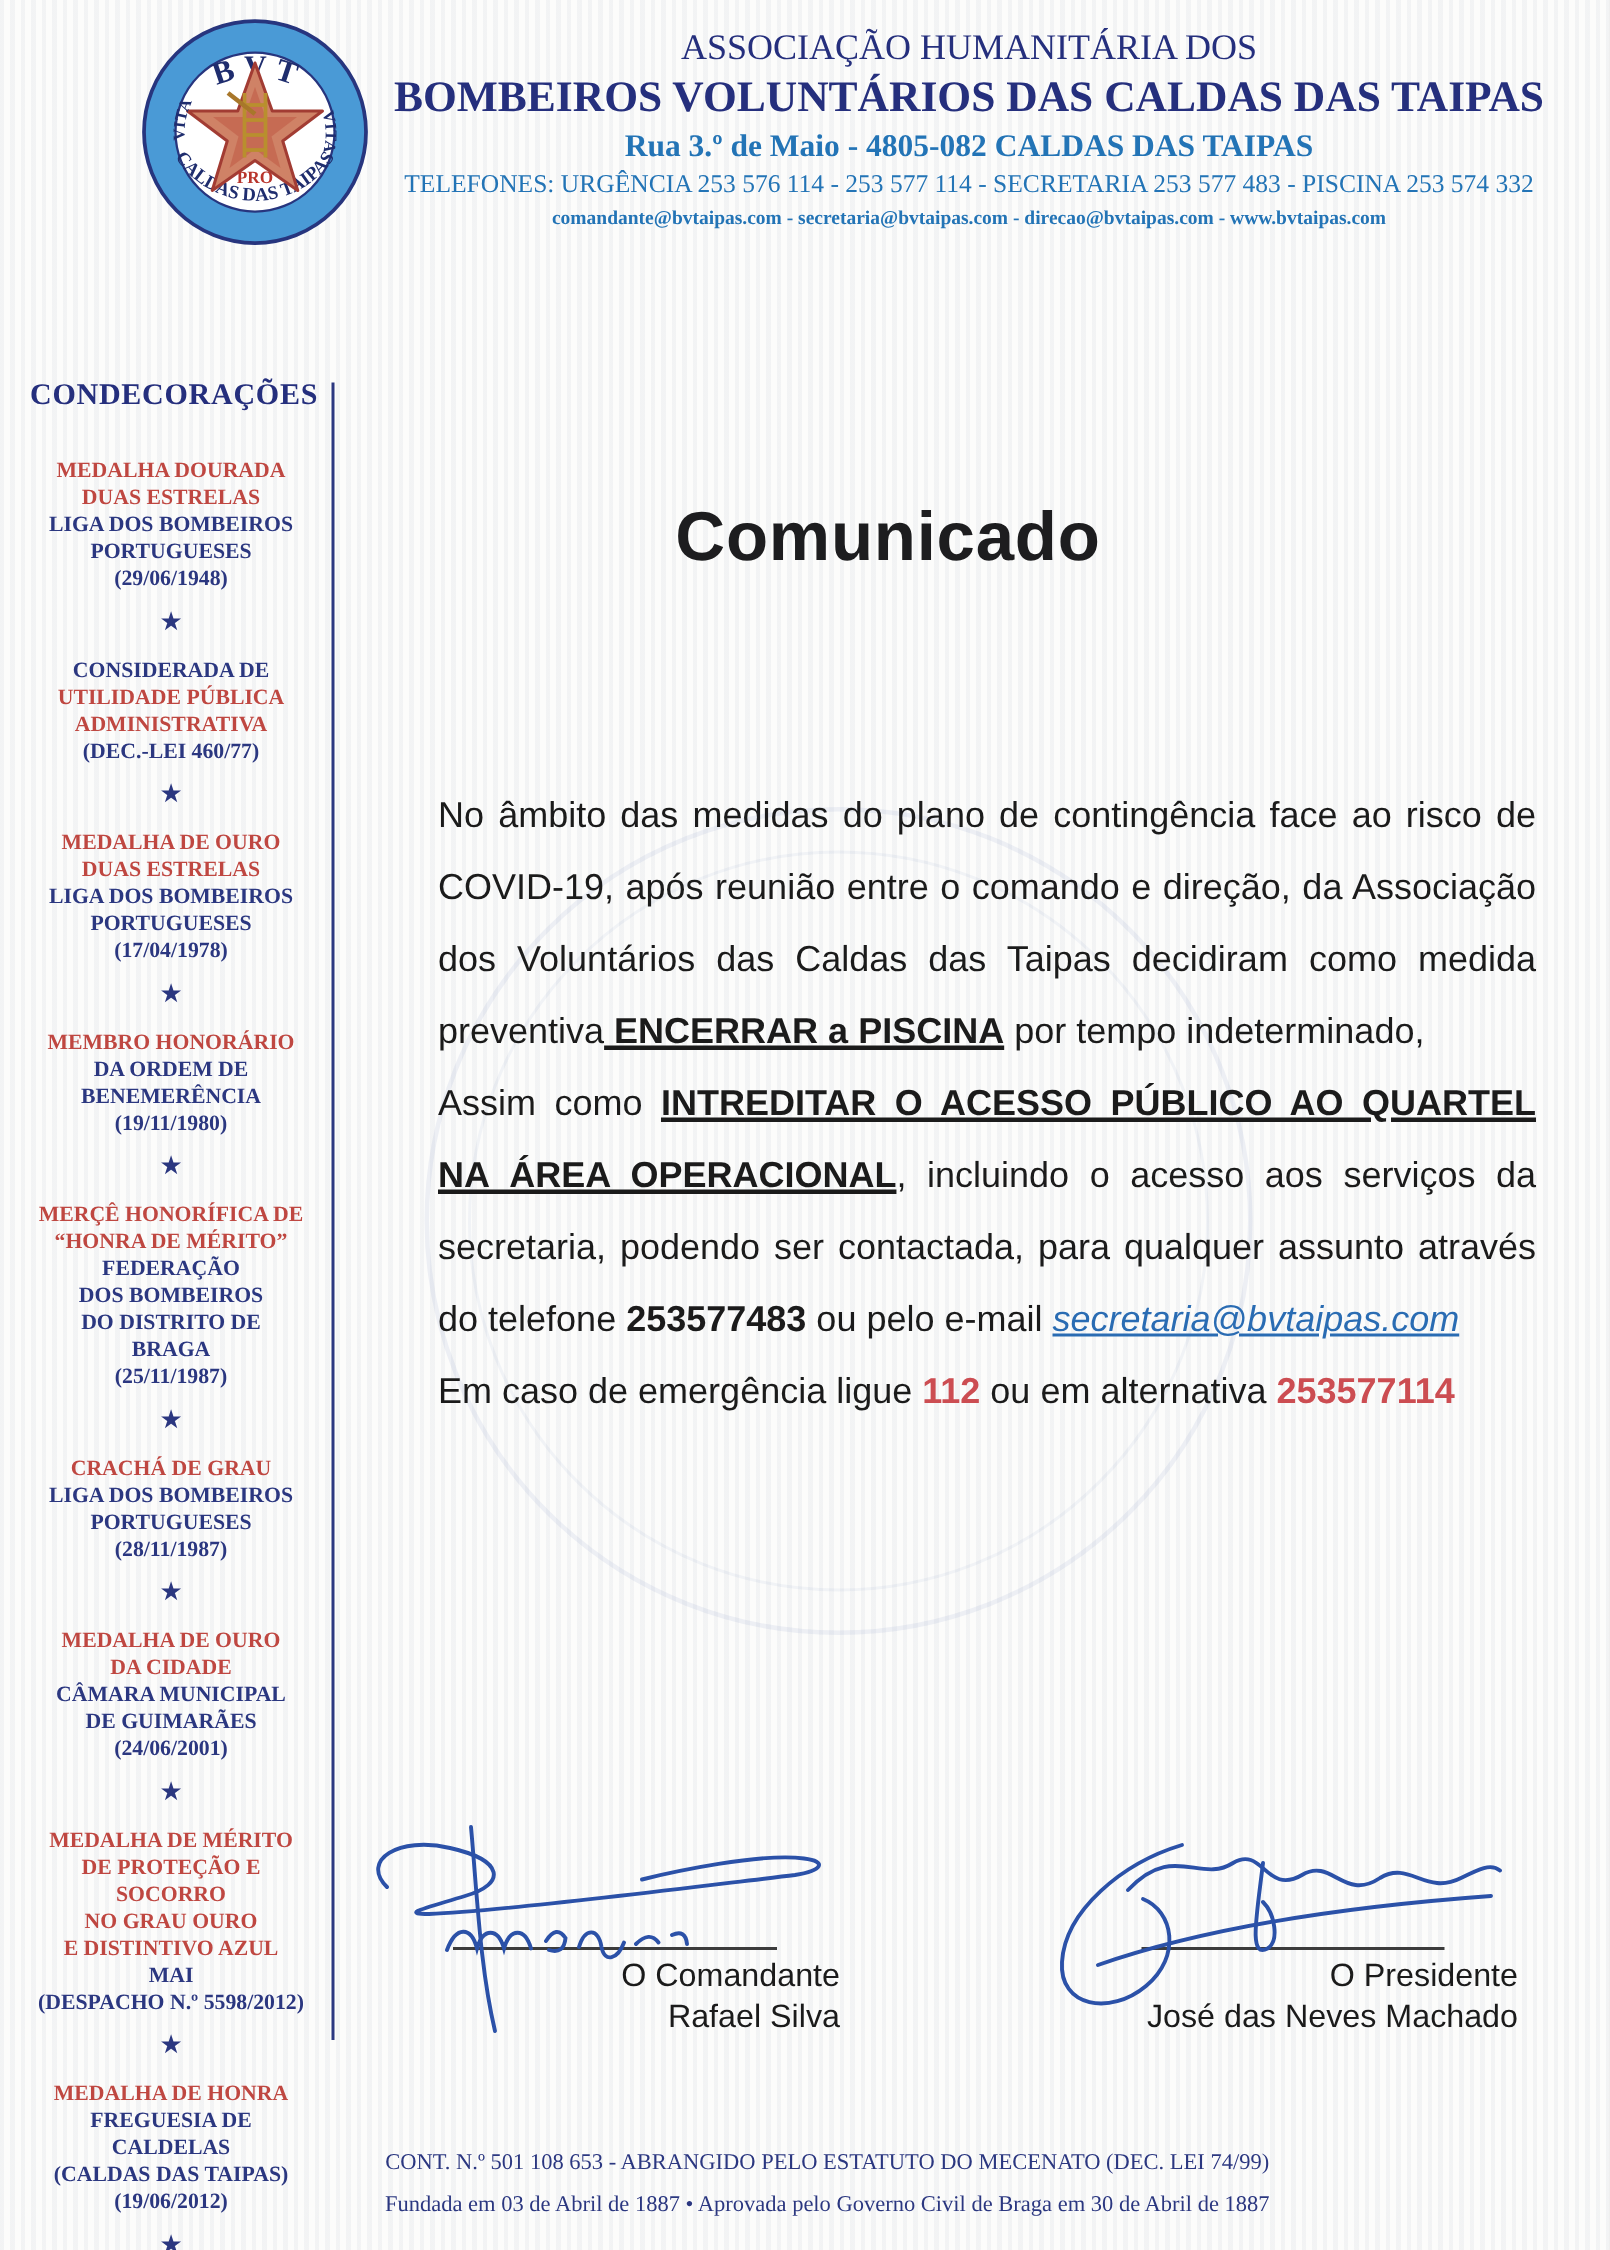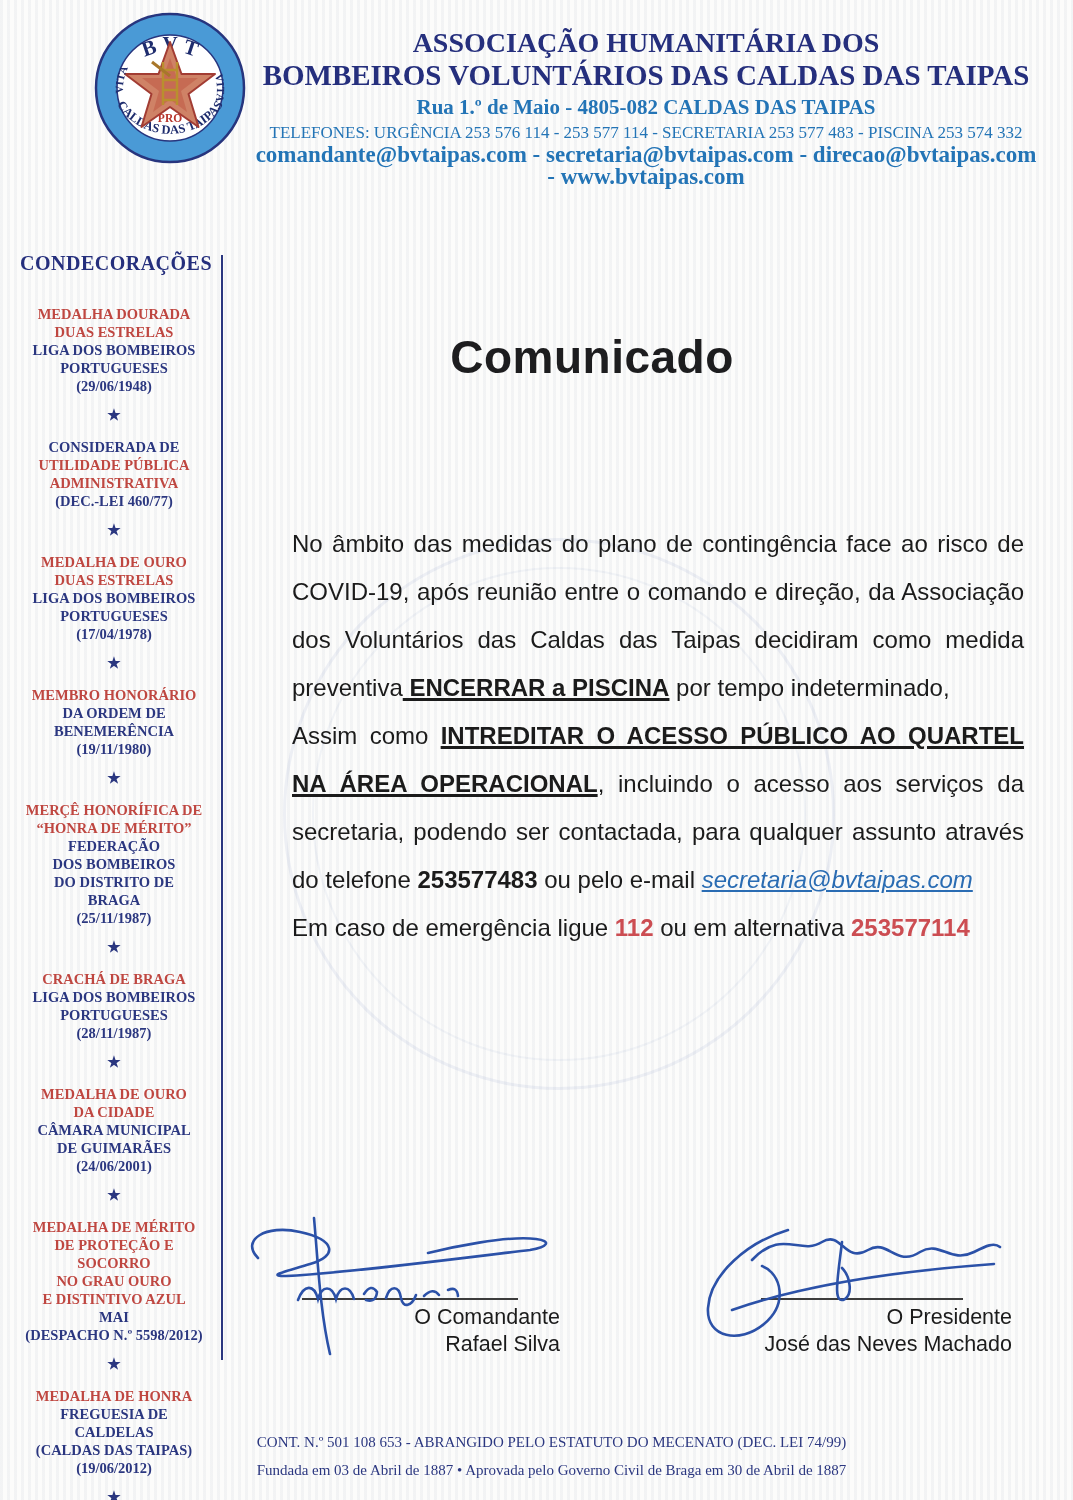--- a/index.html
+++ b/index.html
@@ -20,25 +20,25 @@
     border-radius:50%; border:3px solid rgba(104,132,186,0.10);
   }
   .watermark::after {
     content:""; position:absolute; left:26px; top:26px; right:26px; bottom:26px;
     border-radius:50%; border:2px solid rgba(104,132,186,0.07);
   }
 
   
   .logo { position:absolute; left:92px; top:10px; width:156px; height:156px; }
   .header-text { position:absolute; left:252px; top:16px; width:788px; text-align:center; }
-  .h-org1 { font-weight:bold; font-size:28px; line-height:33px; color:#252f7d;margin-top:10px; }
+  .h-org1 { font-weight:normal; font-size:24px; line-height:33px; color:#252f7d; }
   .h-org2 { font-weight:bold; font-size:29px; line-height:33px; color:#252f7d; }
   .h-addr { font-weight:bold; font-size:21px; line-height:25px; color:#2374b6; margin-top:3px; }
   .h-tel  { font-weight:normal; font-size:17px; line-height:22px; color:#2374b6; margin-top:2px; }
-  .h-mail { font-weight:bold; font-size:23px; line-height:22px; color:#2374b6; }
+  .h-mail { font-weight:bold; font-size:13px; line-height:22px; color:#2374b6; }
 
   
   .sidebar { position:absolute; left:20px; top:252px; width:188px; text-align:center; }
   .sb-title { font-weight:bold; font-size:20px; letter-spacing:0.5px; color:#252f7d; margin-bottom:30px; }
   .sb-entry { font-weight:bold; font-size:14.5px; line-height:18px; }
   .pre-line { white-space:pre-line; }
   .sb-navy { color:#2b3780; }
   .sb-red  { color:#bf4741; }
   .sb-star { color:#2b3780; font-size:15px; line-height:15px; margin:13px 0 15px; }
   .vrule { position:absolute; left:221px; top:255px; width:2px; height:1105px; background:#2b3780; }
@@ -111,21 +111,21 @@
     </text>
     <text font-family="Liberation Serif, serif" font-size="11" font-weight="bold" fill="#1f2d6e">
       <textPath href="#arcInR" startOffset="55%">VITA</textPath>
     </text>
     <text x="78" y="112" text-anchor="middle" font-family="Liberation Serif, serif" font-size="11.5" font-weight="bold" fill="#b8352c">PRO</text>
   </svg>
 
   <div class="header-text">
     <div class="h-org1">ASSOCIAÇÃO HUMANITÁRIA DOS</div>
     <div class="h-org2">BOMBEIROS VOLUNTÁRIOS DAS CALDAS DAS TAIPAS</div>
-    <div class="h-addr">Rua 1.º de Maio - 4805-082 CALDAS DAS TAIPAS</div>
+    <div class="h-addr">Rua 3.º de Maio - 4805-082 CALDAS DAS TAIPAS</div>
     <div class="h-tel">TELEFONES: URGÊNCIA 253 576 114 - 253 577 114 - SECRETARIA 253 577 483 - PISCINA 253 574 332</div>
     <div class="h-mail">comandante@bvtaipas.com - secretaria@bvtaipas.com - direcao@bvtaipas.com - www.bvtaipas.com</div>
   </div>
 
   <div class="sidebar">
     <div class="sb-title">CONDECORAÇÕES</div>
 
     <div class="sb-entry">
       <div class="sb-navy pre-line"></div>
       <div class="sb-red pre-line">MEDALHA DOURADA
@@ -170,21 +170,21 @@
       <div class="sb-navy pre-line">FEDERAÇÃO
 DOS BOMBEIROS
 DO DISTRITO DE
 BRAGA
 (25/11/1987)</div>
       <div class="sb-star">★</div>
     </div>
 
     <div class="sb-entry">
       <div class="sb-navy pre-line"></div>
-      <div class="sb-red pre-line">CRACHÁ DE BRAGA</div>
+      <div class="sb-red pre-line">CRACHÁ DE GRAU</div>
       <div class="sb-navy pre-line">LIGA DOS BOMBEIROS
 PORTUGUESES
 (28/11/1987)</div>
       <div class="sb-star">★</div>
     </div>
 
     <div class="sb-entry">
       <div class="sb-navy pre-line"></div>
       <div class="sb-red pre-line">MEDALHA DE OURO
 DA CIDADE</div>

